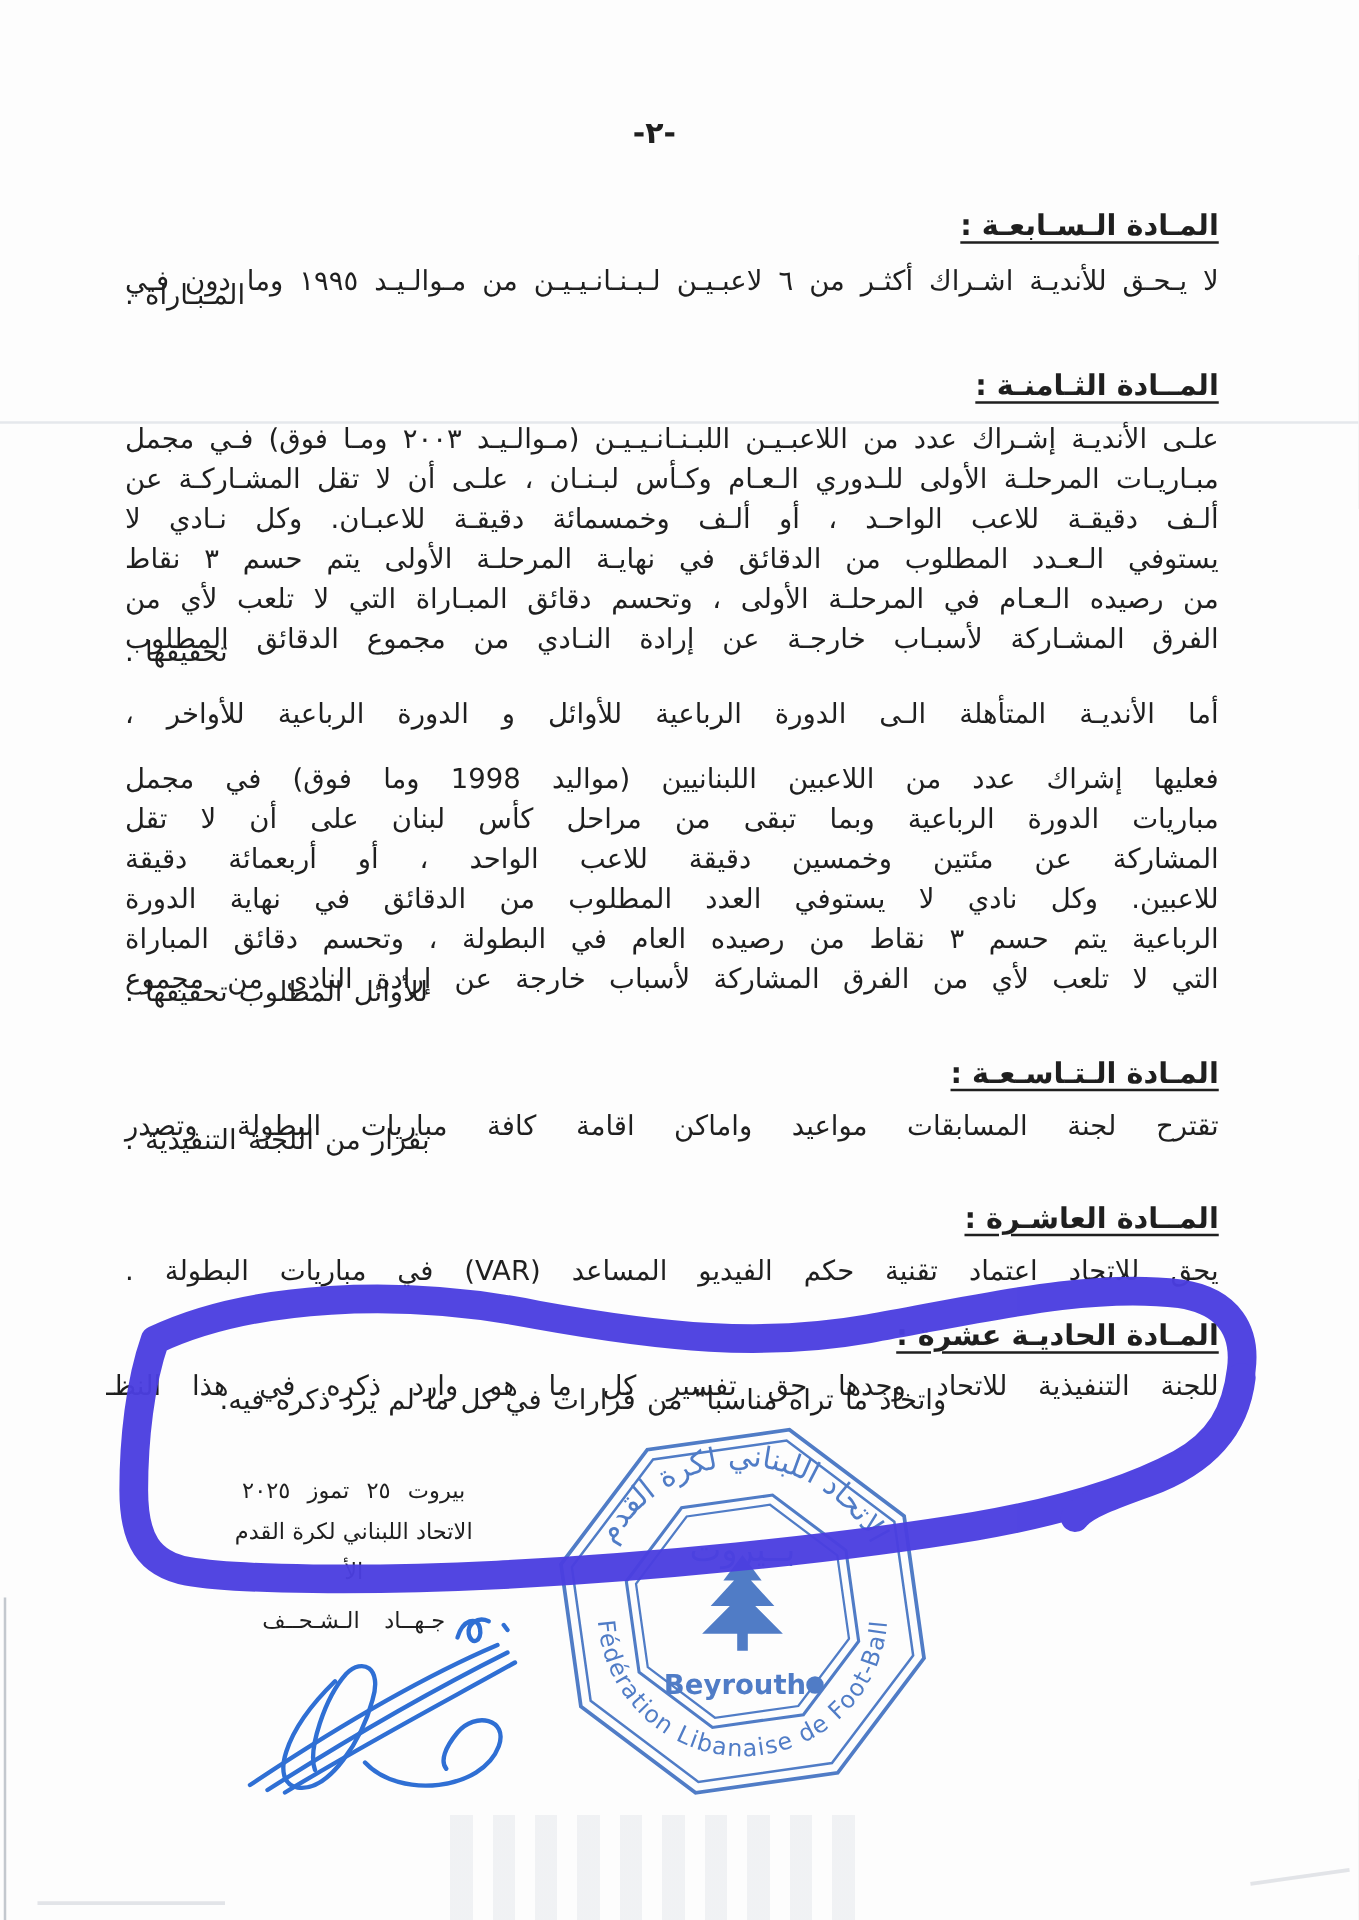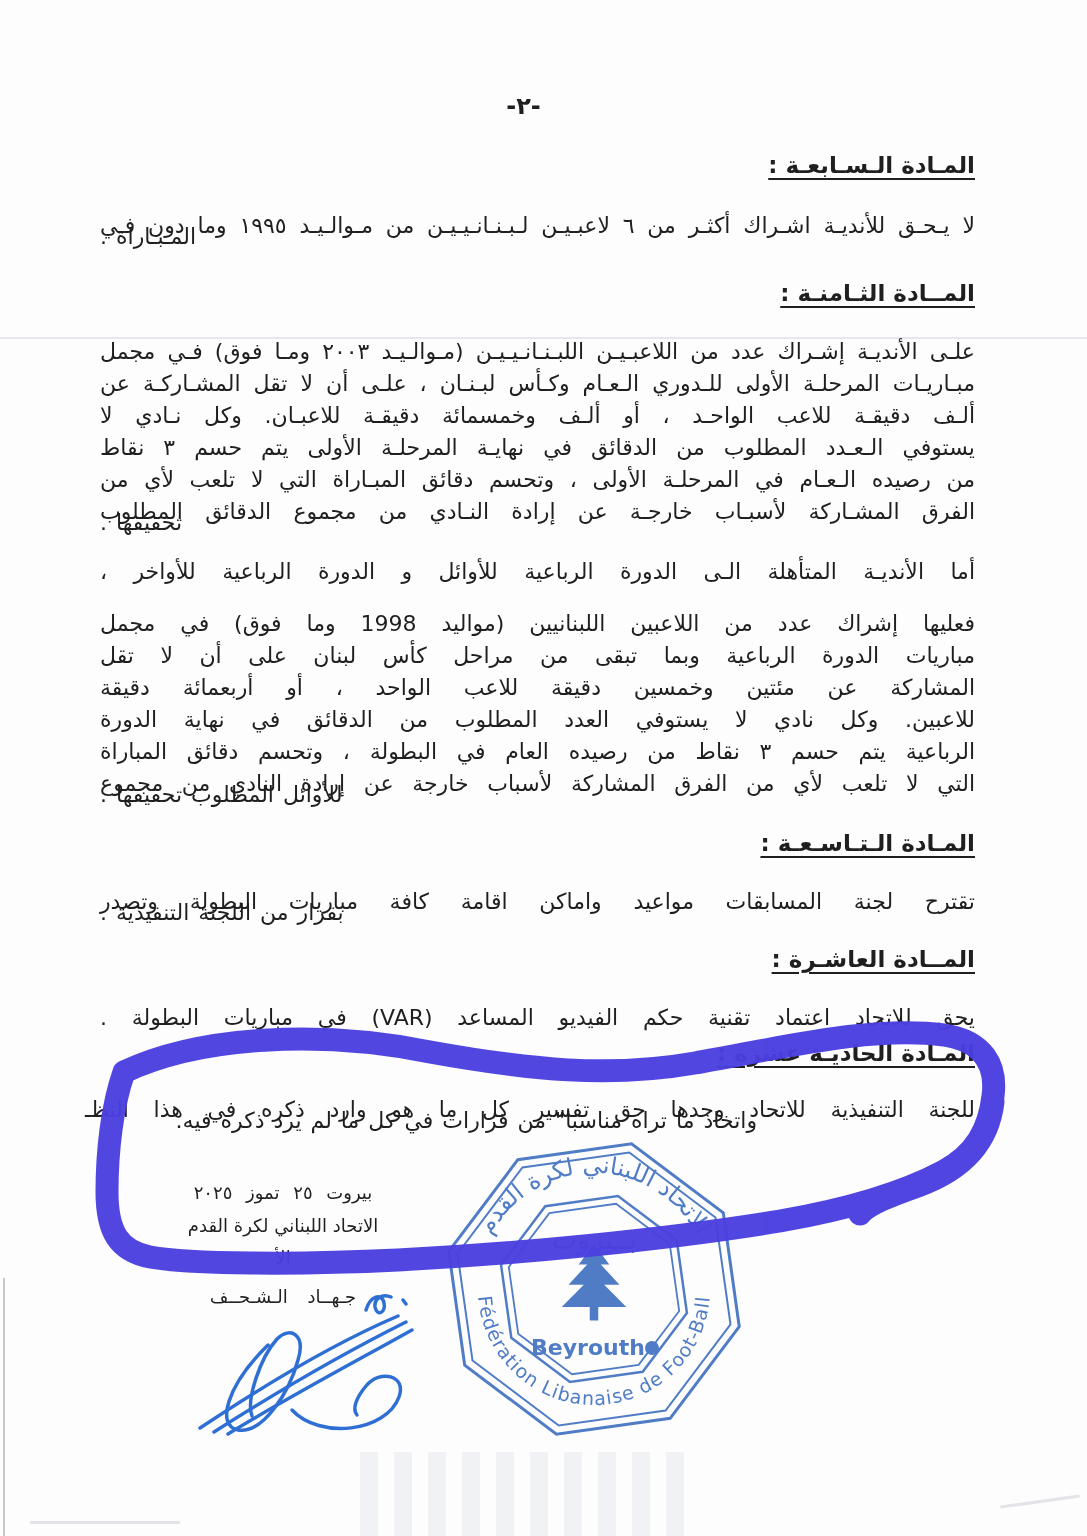--- a/index.html
+++ b/index.html
@@ -4,21 +4,21 @@
 <style>
   html,body{margin:0;padding:0;background:#e9e9e9;}
   .page{
     position:relative;width:1087px;height:1536px;margin:0 auto;
     background:#fdfdfd;overflow:hidden;
     font-family:"DejaVu Sans",sans-serif;color:#1f1f1f;direction:rtl;
   }
   
   .h{
     position:absolute;right:112px;font-size:23px;font-weight:bold;white-space:nowrap;
-    text-decoration:underline;text-decoration-thickness:2px;text-underline-offset:5px;
+    text-decoration:underline;text-decoration-thickness:2px;text-underline-offset:5px;margin-top:16px;
   }
   
   .bl{
     position:absolute;right:112px;left:100px;font-size:22px;line-height:30px;
     word-spacing:2px;white-space:nowrap;text-align:left;
   }
   .j{white-space:normal;text-align:justify;text-align-last:justify;margin-top:21px;}
   
   .sigline{position:absolute;left:128px;width:310px;text-align:center;font-size:18px;white-space:nowrap;}
   .scan-line{position:absolute;left:0;right:0;height:2px;background:#e5e8ec;}

